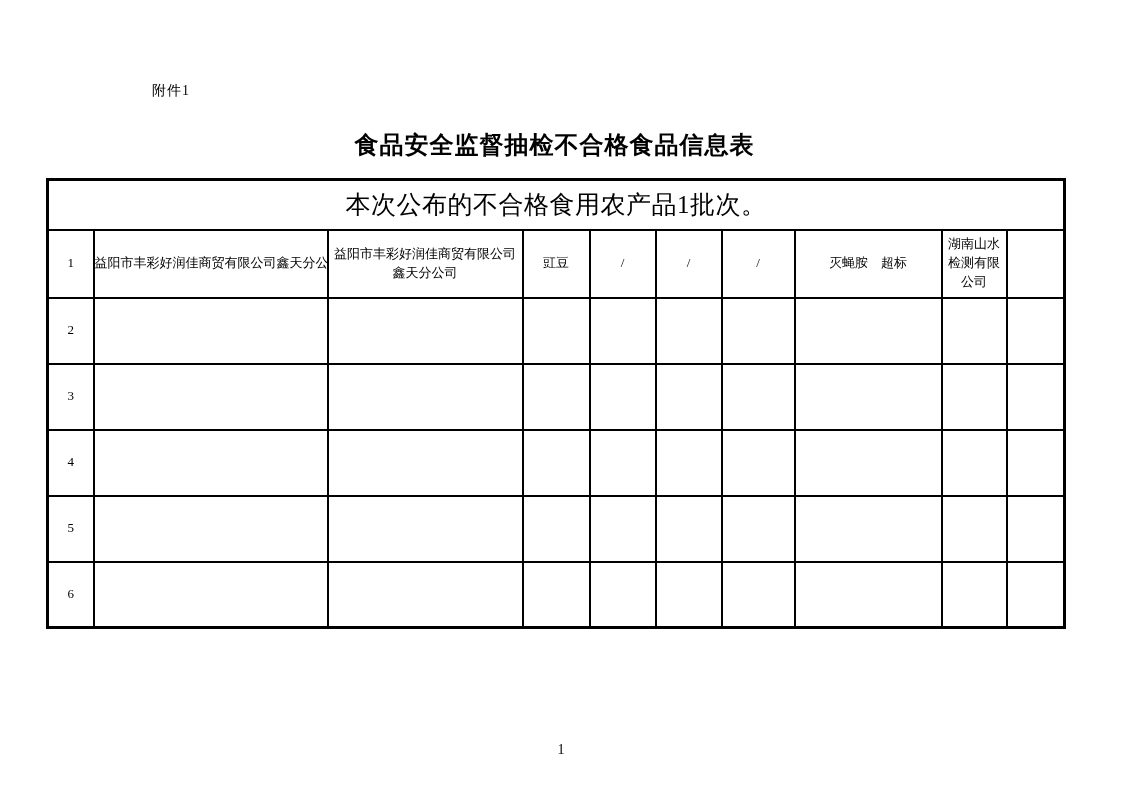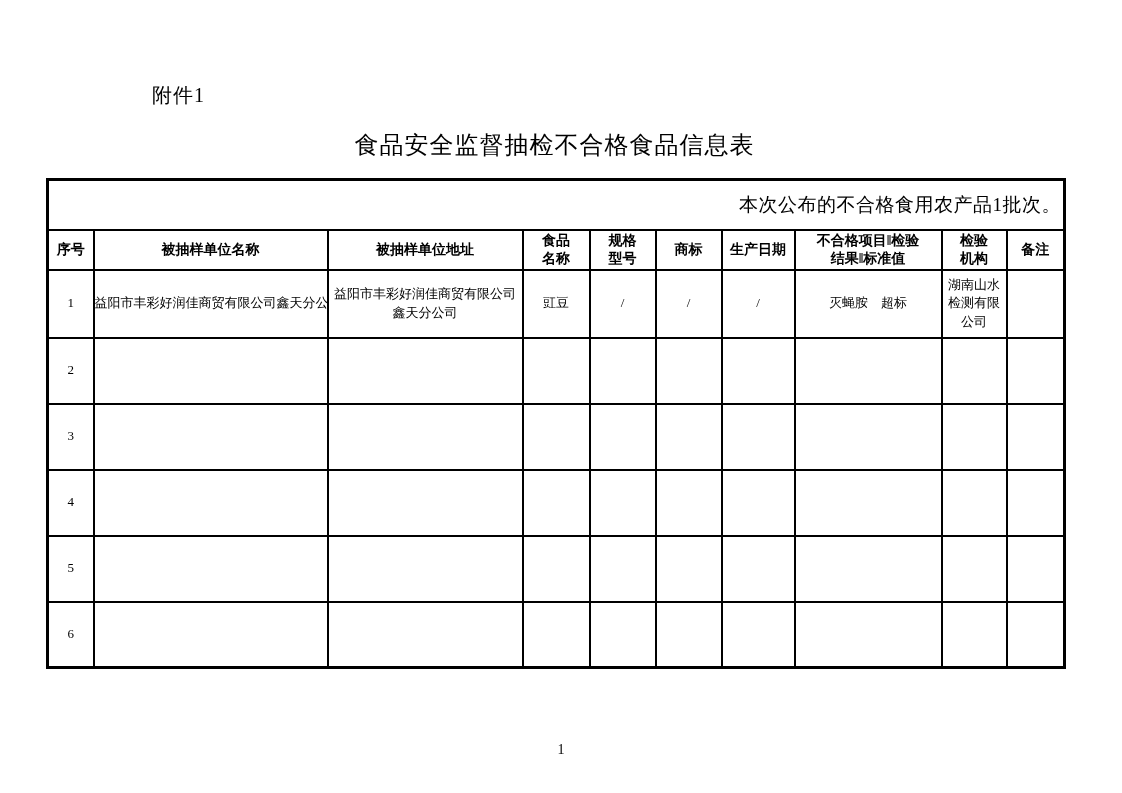--- a/index.html
+++ b/index.html
@@ -10,31 +10,31 @@
     height: 793px;
     background: #ffffff;
     font-family: "Liberation Serif", serif;
     color: #000000;
     overflow: hidden;
   }
   .attachment-label {
     position: absolute;
     left: 152px;
     top: 82px;
-    font-size: 20px;
+    font-size: 14px;
     letter-spacing: 1px;
   }
   .doc-title {
     position: absolute;
     left: 46px;
     top: 129px;
     width: 1017px;
     text-align: center;
     font-family: "Liberation Sans", sans-serif;
-    font-weight: normal;
+    font-weight: bold;
     font-size: 24px;
     letter-spacing: 1px;
   }
   table.info-table {
     position: absolute;
     left: 46px;
     top: 178px;
     width: 1017px;
     border-collapse: collapse;
     table-layout: fixed;
@@ -44,23 +44,22 @@
     border: 2px solid #000;
     vertical-align: middle;
     text-align: center;
     font-size: 13px;
     font-weight: normal;
     padding: 2px;
     overflow: hidden;
   }
   .caption-row td {
     height: 50px;
-    font-size: 19px;
+    font-size: 25px;
     letter-spacing: 0.5px;
-    text-align: right;
   }
   .header-row th {
     height: 39px;
     font-weight: bold;
     font-size: 14px;
     line-height: 1.3;
     white-space: pre-line;
     padding: 1px 2px;
   }
   tbody tr { height: 66px; }
@@ -97,36 +96,20 @@
       <col style="width:66px">
       <col style="width:66px">
       <col style="width:73px">
       <col style="width:147px">
       <col style="width:65px">
       <col style="width:58px">
     </colgroup>
     <thead>
       <tr class="caption-row">
         <td colspan="10">本次公布的不合格食用农产品1批次。</td>
-      </tr>
-      <tr class="header-row">
-        <th>序号</th>
-        <th>被抽样单位名称</th>
-        <th>被抽样单位地址</th>
-        <th>食品
-名称</th>
-        <th>规格
-型号</th>
-        <th>商标</th>
-        <th>生产日期</th>
-        <th>不合格项目‖检验
-结果‖标准值</th>
-        <th>检验
-机构</th>
-        <th>备注</th>
       </tr>
     </thead>
     <tbody>
         <tr>
           <td>1</td>
           <td class="c-name">益阳市丰彩好润佳商贸有限公司鑫天分公司</td>
           <td>益阳市丰彩好润佳商贸有限公司鑫天分公司</td>
           <td>豇豆</td>
           <td>/</td>
           <td>/</td>

